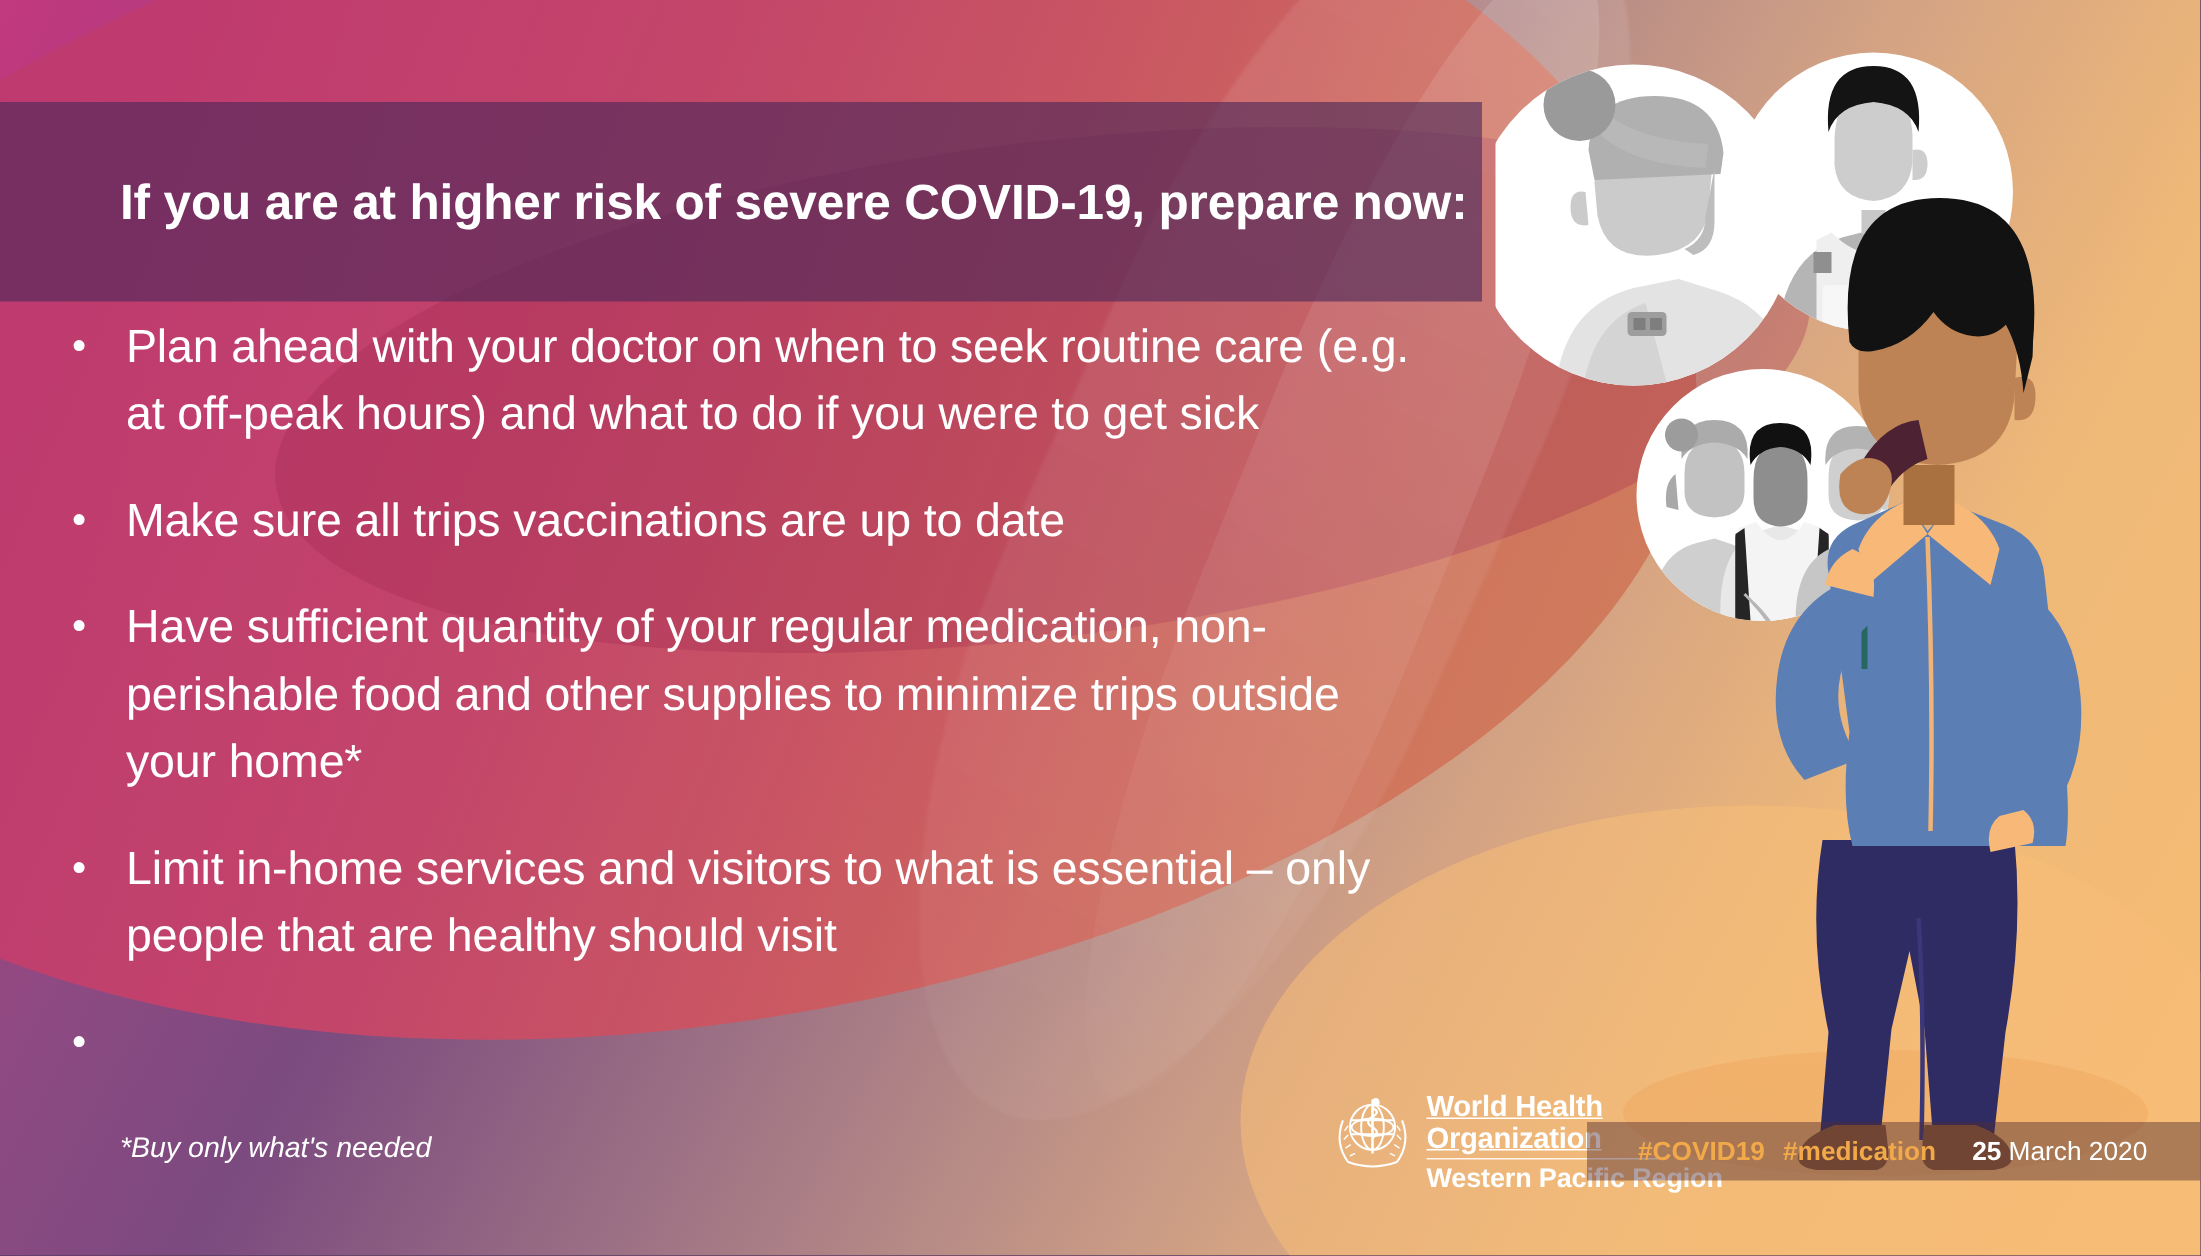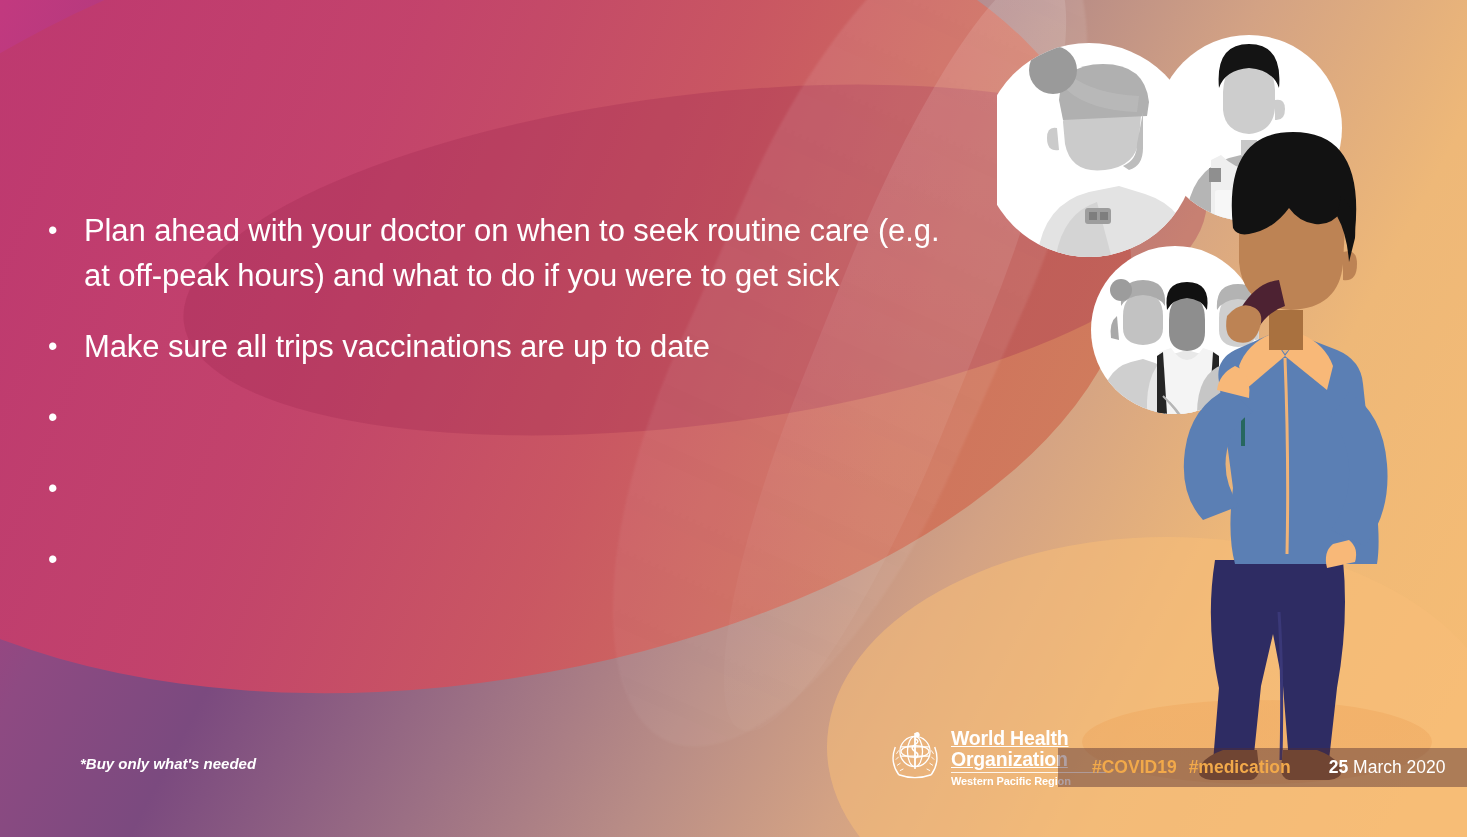--- a/index.html
+++ b/index.html
@@ -76,47 +76,47 @@
     width:44px; flex:0 0 44px; color:#fff; font-size:27px; line-height:45px;
     text-align:center; padding-left:48px;
   }
   .bullet-text {
     color:#ffffff; font-size:31px; line-height:45px; font-weight:400;
     max-width:870px; letter-spacing:-.1px;margin-left:36px;
   }
   
   .footnote {
     position:absolute; left:80px; top:755px;
-    color:#ffffff; font-size:15px; font-weight:bold; font-style:italic;
+    color:#ffffff; font-size:19px; font-weight:normal; font-style:italic;
   }
   
   .who-logo {
     position:absolute; left:886px; top:726px;
     display:flex; align-items:flex-start; gap:7px;
   }
   .who-emblem { width:58px; height:58px; flex:0 0 58px; }
   .who-words { padding-top:2px; }
   .who-line1, .who-line2 {
     color:#fff; font-weight:bold; font-size:19.5px; line-height:21px;
     letter-spacing:-.2px;
     text-decoration:underline;
   }
   .who-rule { height:1px; background:rgba(255,255,255,.85); margin:2px 0 2px; width:155px; }
   .who-region {
-    color:#fff; font-weight:bold; font-size:11px; letter-spacing:-.1px;
+    color:#fff; font-weight:bold; font-size:18px; letter-spacing:-.1px;
   }
   
   .tag-bar {
     position:absolute; left:1058px; top:748px; width:409px; height:39px;
     background:rgba(80,45,50,.45);
     display:flex; align-items:center; gap:12px;
     padding-left:34px;
   }
   .tag { color:#f2a94a; font-size:17.5px; font-weight:bold; }
-  .date-wrap { color:#ffffff; font-size:17.5px; margin-left:26px;text-align:center; }
+  .date-wrap { color:#ffffff; font-size:17.5px; margin-left:12px;text-align:center; }
   .date-day { font-weight:bold; }
   .date-rest { font-weight:400; }
   
   .illustration { position:absolute; right:0; top:0; width:470px; height:837px; }
 </style>
 </head>
 <body>
 
 <div class="poster">
 
@@ -239,35 +239,40 @@
         <path d="M236 228 q-10-96 60-96 q72 0 62 100 q-6-14-14-20 q-10 14-26 12 q-16-2-26-16 q-16 22-40 26 q-12 2-16-6 z" fill="#121212"></path>
         <path d="M344 196 q16 14 14 42 l-6 24 q-2-28-12-46 z" fill="#121212"></path>
 
         <path d="M244 308 q16-26 38-28 l6 26 q-18 6-28 24 z" fill="#4d2232"></path>
 
         <path d="M230 316 q14-16 28-8 q10 6 4 22 q-6 16-22 12 q-14-4-10-26 z" fill="#bd8354"></path>
       </g>
     </svg>
   </div>
 
+  <div class="title-banner">
+    <div class="title-text">If you are at higher risk of severe COVID-19, prepare now:</div>
+  </div>
 
   <div class="bullets">
     <div class="bullet-row">
       <div class="bullet-dot">•</div>
       <div class="bullet-text">Plan ahead with your doctor on when to seek routine care (e.g. at off-peak hours) and what to do if you were to get sick</div>
     </div>
     <div class="bullet-row">
       <div class="bullet-dot">•</div>
       <div class="bullet-text">Make sure all trips vaccinations are up to date</div>
     </div>
     <div class="bullet-row">
       <div class="bullet-dot">•</div>
-    </div>
-    <div class="bullet-row">
-      <div class="bullet-dot">•</div>
+      <div class="bullet-text">Have sufficient quantity of your regular medication, non-perishable food and other supplies to minimize trips outside your home*</div>
+    </div>
+    <div class="bullet-row">
+      <div class="bullet-dot">•</div>
+      <div class="bullet-text">Limit in-home services and visitors to what is essential – only people that are healthy should visit</div>
     </div>
     <div class="bullet-row">
       <div class="bullet-dot">•</div>
     </div>
   </div>
 
   <div class="footnote">*Buy only what's needed</div>
 
   <div class="who-logo">
     <div class="who-emblem">

